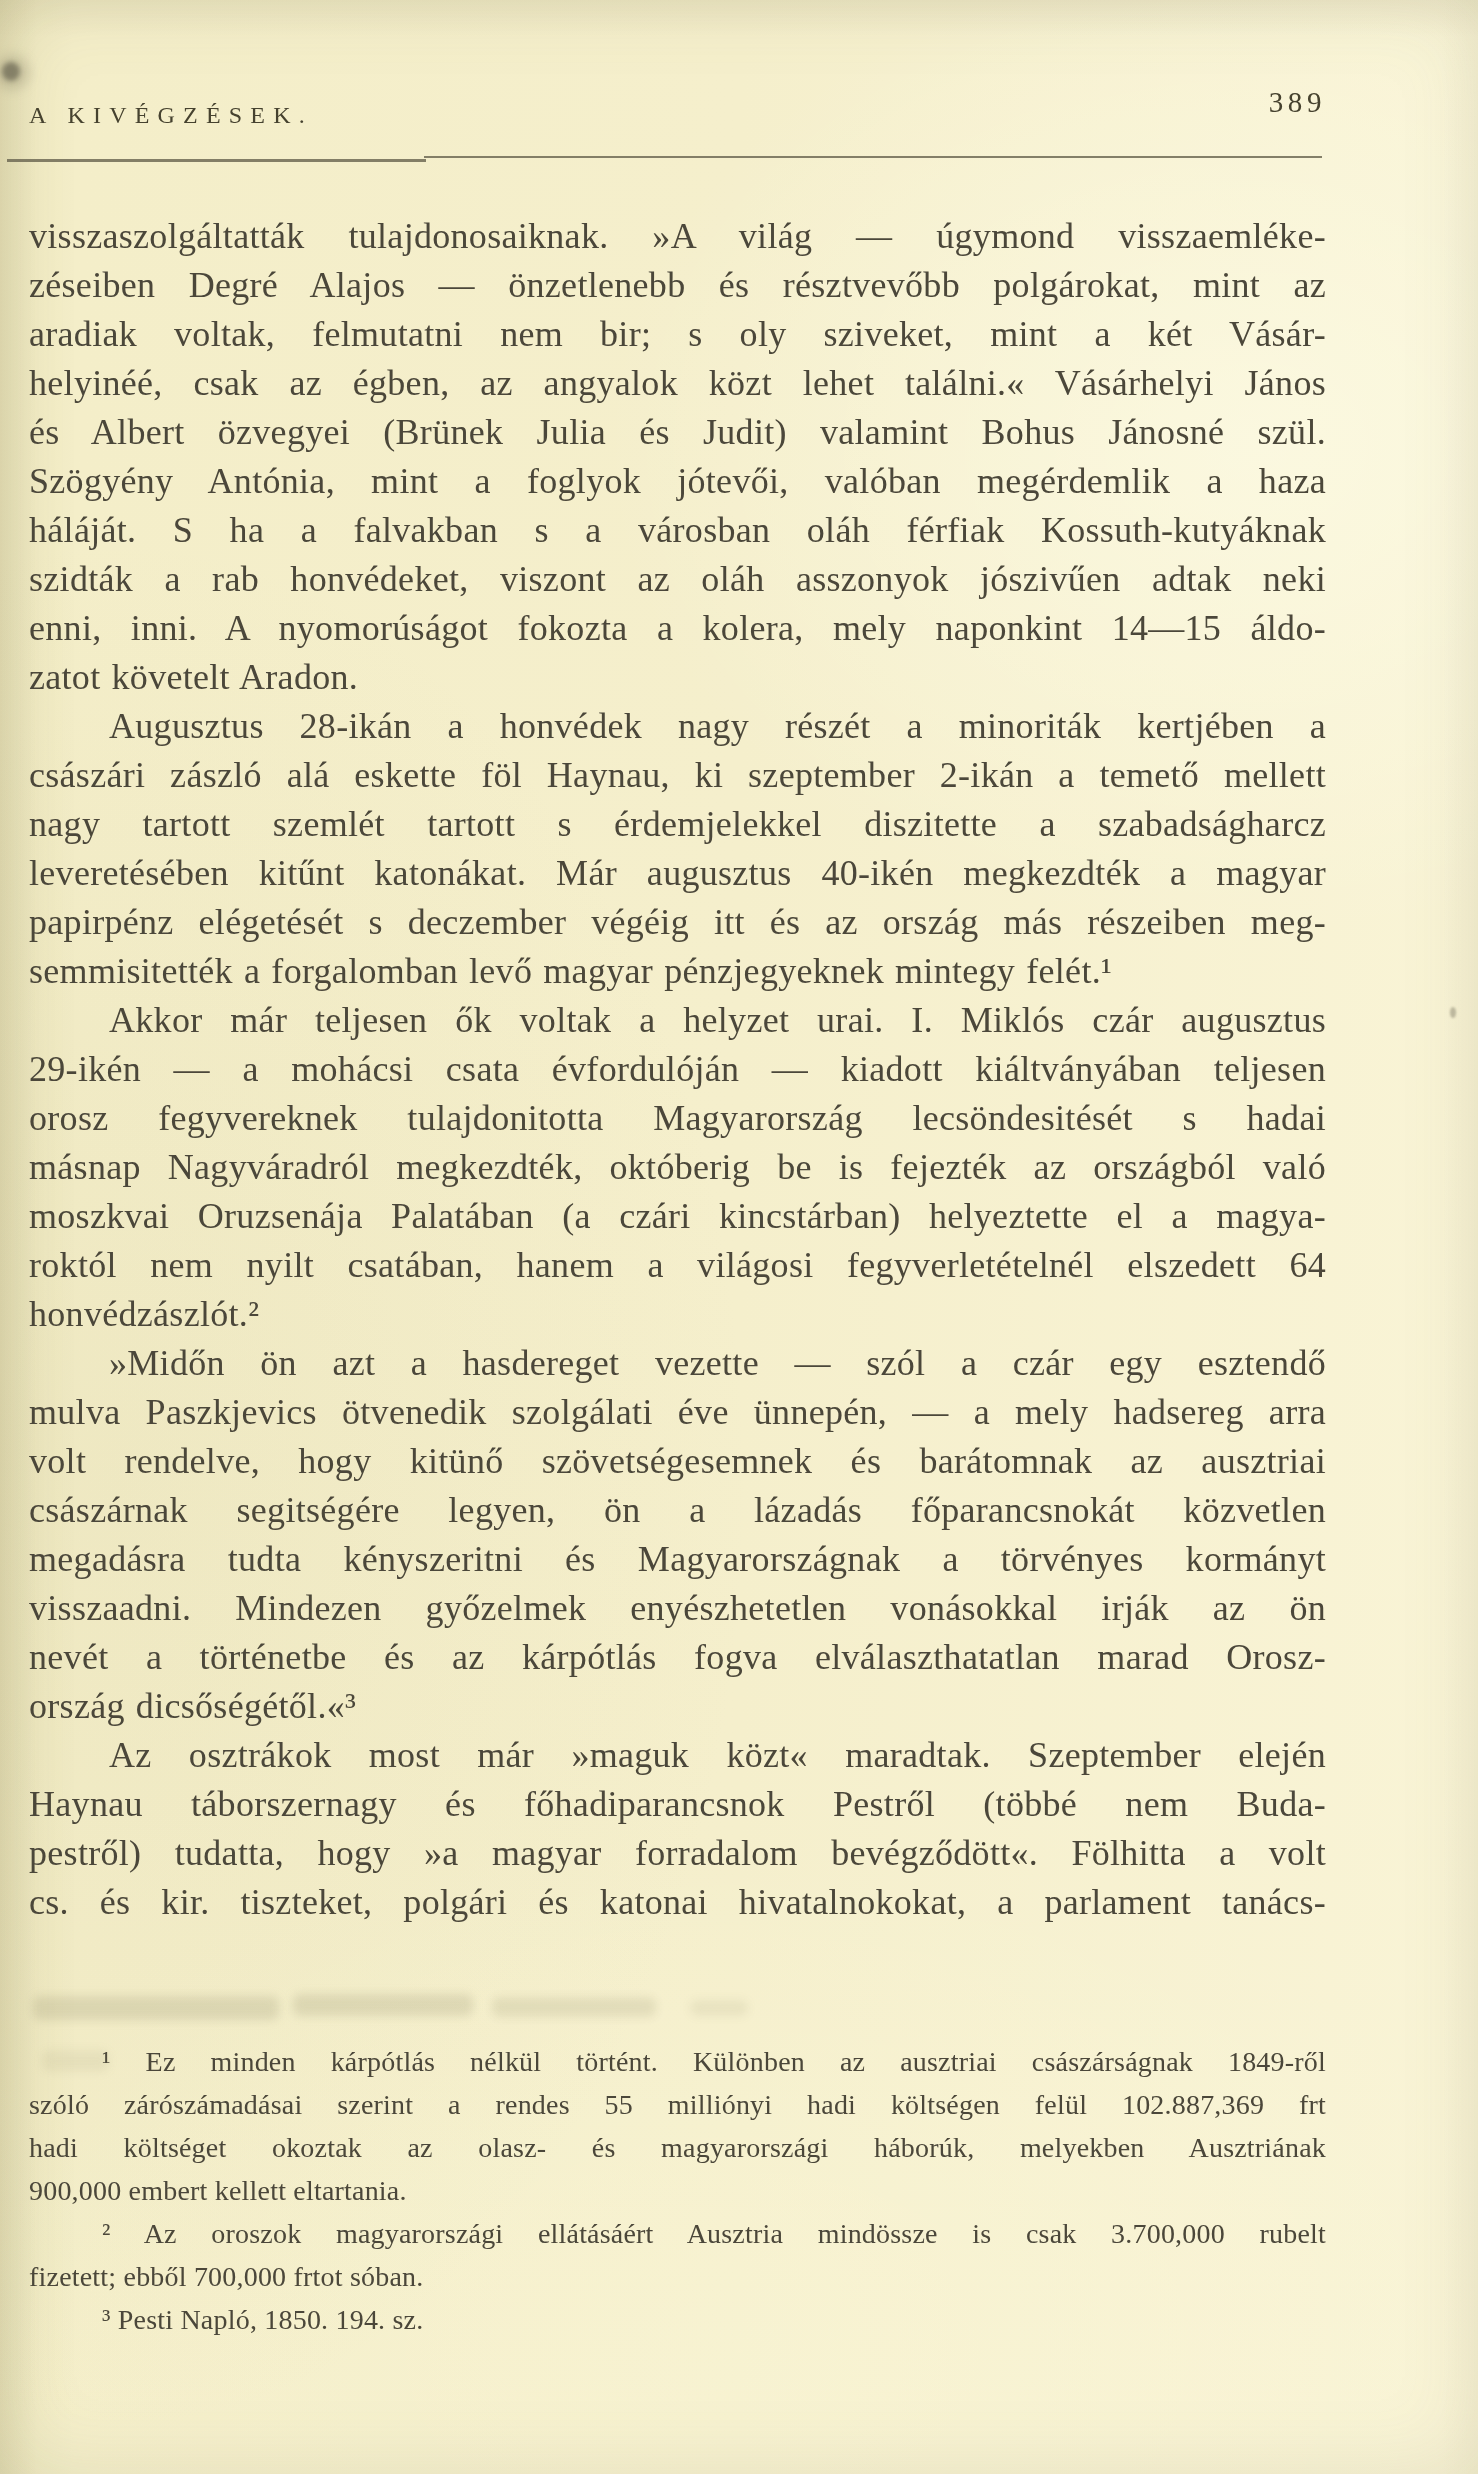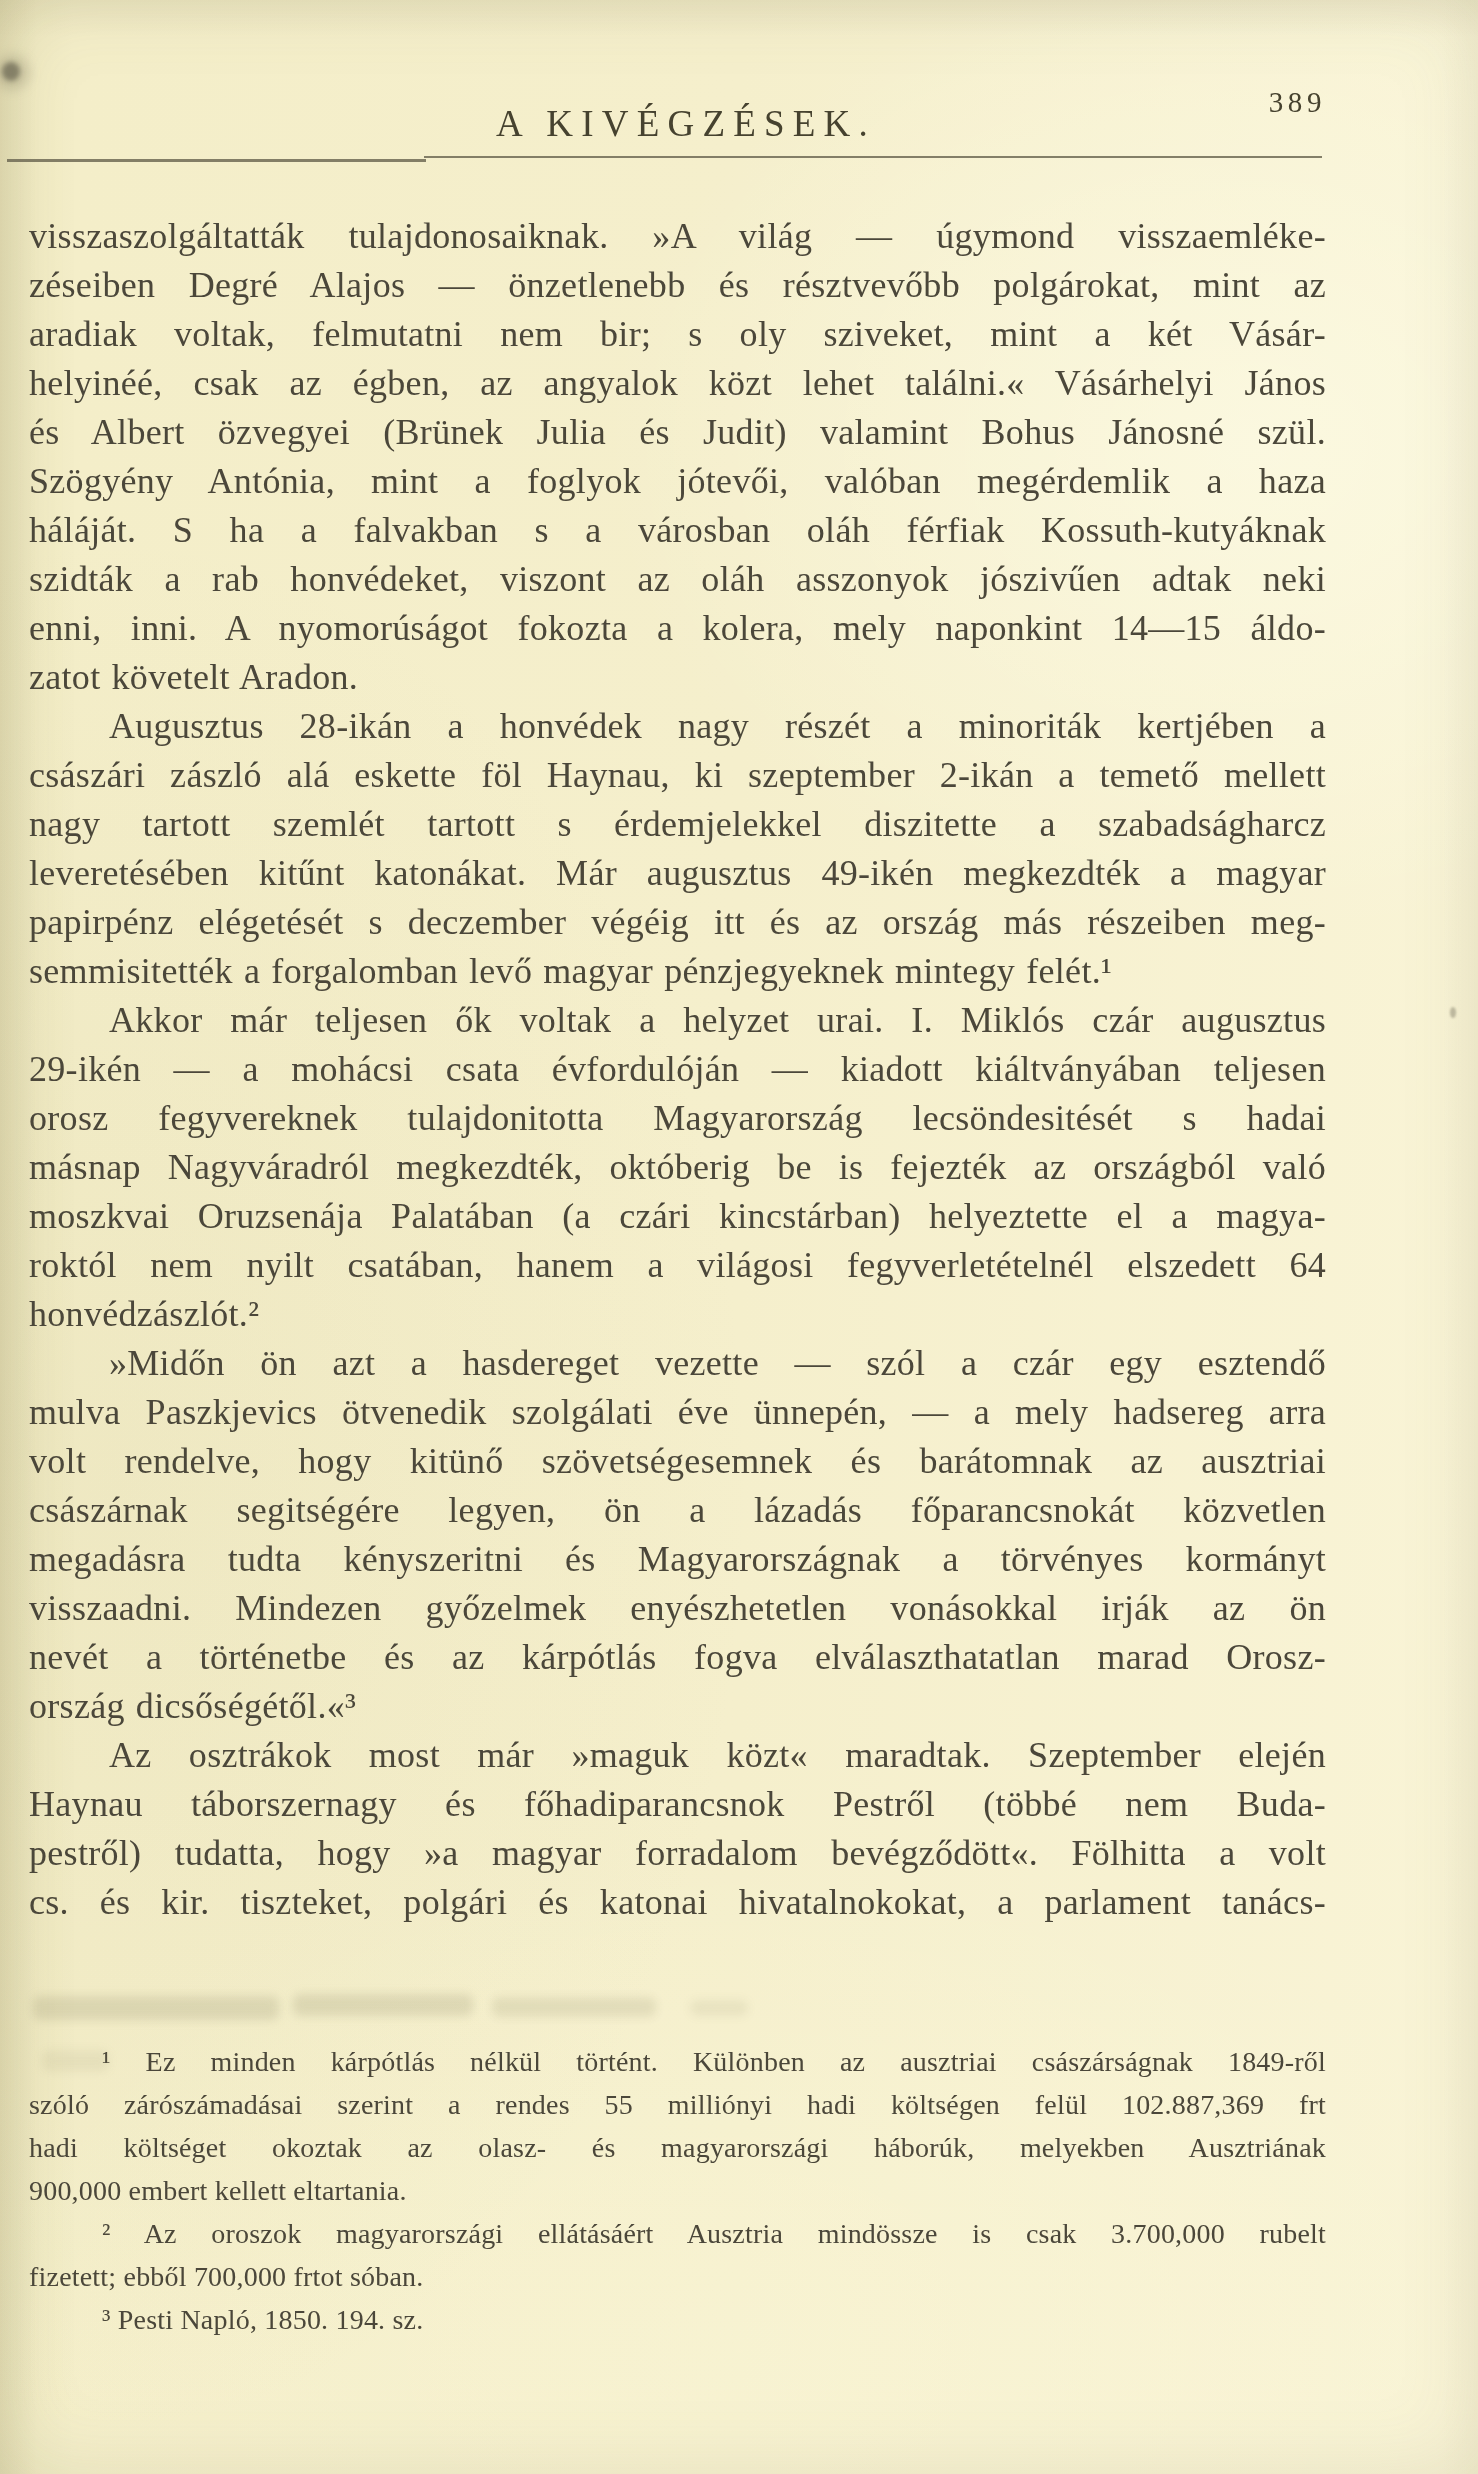--- a/index.html
+++ b/index.html
@@ -13,22 +13,22 @@
     background:
       radial-gradient(1093px 819px at 85% 18%, rgba(255,255,238,0.45), transparent 60%),
       radial-gradient(911px 1366px at 8% 60%, rgba(188,180,128,0.10), transparent 70%),
       radial-gradient(1275px 819px at 50% 95%, rgba(255,253,225,0.25), transparent 65%),
       linear-gradient(90deg,#eee8bf 0%, #f4eec9 5%, #f5efcc 50%, #f9f4d6 100%);
     box-shadow: inset 0 0 82px rgba(120,112,70,0.14);
   }
   
   .header{position:absolute;left:29px;top:0;width:1297px;height:182px;}
   .running-title{
-    position:absolute;left:17px;right:0;top:102px;
-    text-align:center;font-size:37px;letter-spacing:8.2px;
+    position:absolute;left:0;right:0;top:102px;
+    font-size:24px;letter-spacing:8.2px;
     color:var(--ink_dark,#46422f);
   }
   .page-number{
     position:absolute;right:0;top:86px;
     font-size:29px;letter-spacing:4.6px;color:var(--ink_dark,#46422f);
   }
   .rule{position:absolute;background:var(--rule,#6e6a55);opacity:.85;}
   .rule-left{left:7.3px;top:159px;width:419px;height:2.7px;}
   .rule-right{left:424px;top:156px;width:898px;height:1.8px;}
   
@@ -85,21 +85,21 @@
       <div class="line">helyinéé, csak az égben, az angyalok közt lehet találni.« Vásárhelyi János</div>
       <div class="line">és Albert özvegyei (Brünek Julia és Judit) valamint Bohus Jánosné szül.</div>
       <div class="line">Szögyény Antónia, mint a foglyok jótevői, valóban megérdemlik a haza</div>
       <div class="line">háláját. S ha a falvakban s a városban oláh férfiak Kossuth-kutyáknak</div>
       <div class="line">szidták a rab honvédeket, viszont az oláh asszonyok jószivűen adtak neki</div>
       <div class="line">enni, inni. A nyomorúságot fokozta a kolera, mely naponkint 14—15 áldo-</div>
       <div class="line endline">zatot követelt Aradon.</div>
       <div class="line indent">Augusztus 28-ikán a honvédek nagy részét a minoriták kertjében a</div>
       <div class="line">császári zászló alá eskette föl Haynau, ki szeptember 2-ikán a temető mellett</div>
       <div class="line">nagy tartott szemlét tartott s érdemjelekkel diszitette a szabadságharcz</div>
-      <div class="line">leveretésében kitűnt katonákat. Már augusztus 49-ikén megkezdték a magyar</div>
+      <div class="line">leveretésében kitűnt katonákat. Már augusztus 40-ikén megkezdték a magyar</div>
       <div class="line">papirpénz elégetését s deczember végéig itt és az ország más részeiben meg-</div>
       <div class="line endline">semmisitették a forgalomban levő magyar pénzjegyeknek mintegy felét.¹</div>
       <div class="line indent">Akkor már teljesen ők voltak a helyzet urai. I. Miklós czár augusztus</div>
       <div class="line">29-ikén — a mohácsi csata évfordulóján — kiadott kiáltványában teljesen</div>
       <div class="line">orosz fegyvereknek tulajdonitotta Magyarország lecsöndesitését s hadai</div>
       <div class="line">másnap Nagyváradról megkezdték, októberig be is fejezték az országból való</div>
       <div class="line">moszkvai Oruzsenája Palatában (a czári kincstárban) helyeztette el a magya-</div>
       <div class="line">roktól nem nyilt csatában, hanem a világosi fegyverletételnél elszedett 64</div>
       <div class="line endline">honvédzászlót.²</div>
       <div class="line indent">»Midőn ön azt a hasdereget vezette — szól a czár egy esztendő</div>

